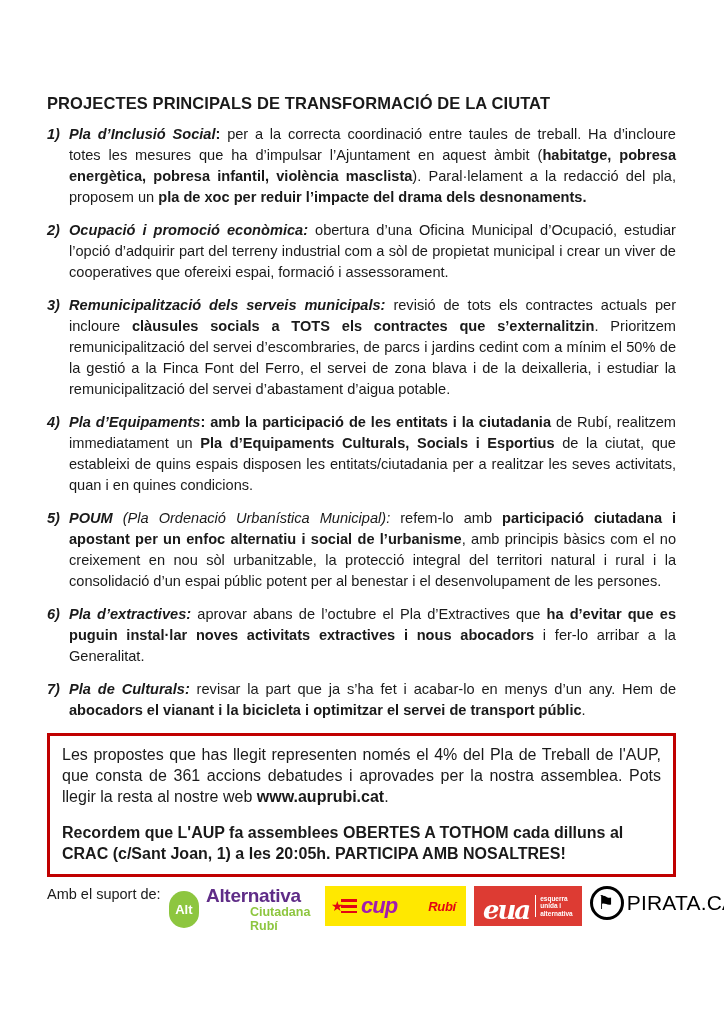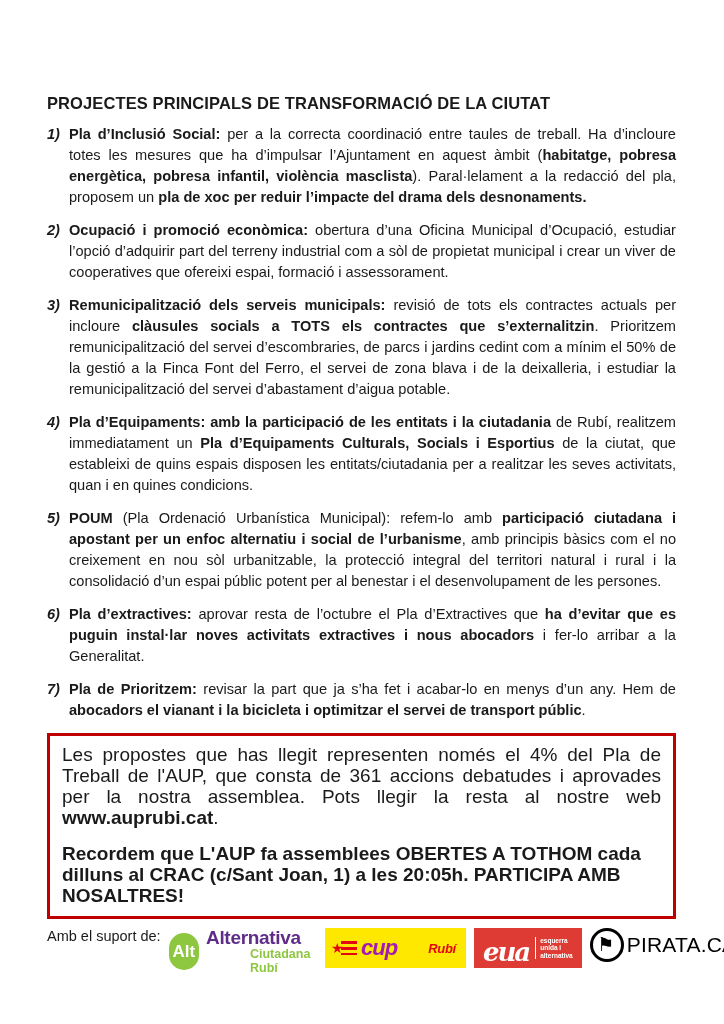--- a/index.html
+++ b/index.html
@@ -21,42 +21,42 @@
     display:flex;
     font-size:14.6px;line-height:21px;
     margin-bottom:12px;
   }
   .item .num{
     flex:0 0 22px;
     font-weight:bold;font-style:italic;
   }
   .item .itext{flex:1;text-align:justify;}
   .b{font-weight:bold;}
-  .i{margin-top:37px;}
+  .i{font-style:italic;margin-top:37px;}
   .notice{
     border:3px solid var(--notice_red,#c00000);
     padding:8px 12px 10px 12px;
     margin-top:12px;
-    font-size:19px;line-height:21px;
+    font-size:16px;line-height:21px;
   }
   .notice p{margin:0;}
   .notice .p1{text-align:justify;}
   .notice .p2{margin-top:15px;}
   .footer{
     display:flex;align-items:flex-start;
     margin-top:9px;
     gap:8px;
   }
   .support-label{font-size:14.5px;white-space:nowrap;}
   
   .logo-alt{display:flex;align-items:center;gap:7px;}
   .alt-badge{
     width:37px;height:37px;border-radius:16px;
     background:var(--alt_green,#8dc63f);
-    color:#fff;font-weight:bold;font-size:17px;
+    color:#fff;font-weight:bold;font-size:13px;
     display:flex;align-items:center;justify-content:center;
   }
   .alt-text .l1{
     color:var(--alt_purple,#5f2c87);
     font-weight:bold;font-size:19px;line-height:19px;letter-spacing:-.3px;
   }
   .alt-text .l2{
     color:var(--alt_green,#8dc63f);
     font-weight:bold;font-size:12.5px;line-height:14px;margin-left:44px;
   }
@@ -130,25 +130,25 @@
     <div class="item">
       <span class="num">4)</span>
       <span class="itext"><span class="b i">Pla d’Equipaments</span><span class="b">: amb la </span><span class="b">participació de les entitats i la ciutadania</span><span> de Rubí, realitzem immediatament un </span><span class="b">Pla d’Equipaments Culturals, Socials i Esportius</span><span> de la ciutat, que estableixi de quins espais disposen les entitats/ciutadania per a realitzar les seves activitats, quan i en quines condicions.</span></span>
     </div>
     <div class="item">
       <span class="num">5)</span>
       <span class="itext"><span class="b i">POUM</span><span class="i"> (Pla Ordenació Urbanística Municipal):</span><span> refem-lo amb </span><span class="b">participació ciutadana i apostant per un enfoc alternatiu i social de l’urbanisme</span><span>, amb principis bàsics com el no creixement en nou sòl urbanitzable, la protecció integral del territori natural i rural i la consolidació d’un espai públic potent per al benestar i el desenvolupament de les persones.</span></span>
     </div>
     <div class="item">
       <span class="num">6)</span>
-      <span class="itext"><span class="b i">Pla d’extractives:</span><span> aprovar resta de l’octubre el Pla d’Extractives que </span><span class="b">ha d’evitar que es puguin instal·lar noves activitats extractives i nous abocadors</span><span> i fer-lo arribar a la Generalitat.</span></span>
+      <span class="itext"><span class="b i">Pla d’extractives:</span><span> aprovar abans de l’octubre el Pla d’Extractives que </span><span class="b">ha d’evitar que es puguin instal·lar noves activitats extractives i nous abocadors</span><span> i fer-lo arribar a la Generalitat.</span></span>
     </div>
     <div class="item">
       <span class="num">7)</span>
-      <span class="itext"><span class="b i">Pla de Prioritzem:</span><span> revisar la part que ja s’ha fet i acabar-lo en menys d’un any. Hem de </span><span class="b">abocadors el vianant i la bicicleta i optimitzar el servei de transport públic</span><span>.</span></span>
+      <span class="itext"><span class="b i">Pla de Culturals:</span><span> revisar la part que ja s’ha fet i acabar-lo en menys d’un any. Hem de </span><span class="b">abocadors el vianant i la bicicleta i optimitzar el servei de transport públic</span><span>.</span></span>
     </div>
   </div>
 
   <div class="notice">
     <p class="p1"><span>Les propostes que has llegit representen només el 4% del Pla de Treball de l'AUP, que consta de 361 accions debatudes i aprovades per la nostra assemblea. Pots llegir la resta al nostre web </span><span class="b">www.auprubi.cat</span><span>.</span></p>
     <p class="p2"><span class="b">Recordem que L'AUP fa assemblees OBERTES A TOTHOM cada dilluns al CRAC (c/Sant Joan, 1) a les 20:05h. PARTICIPA AMB NOSALTRES!</span></p>
   </div>
 
   <div class="footer">
     <span class="support-label">Amb el suport de:</span>

